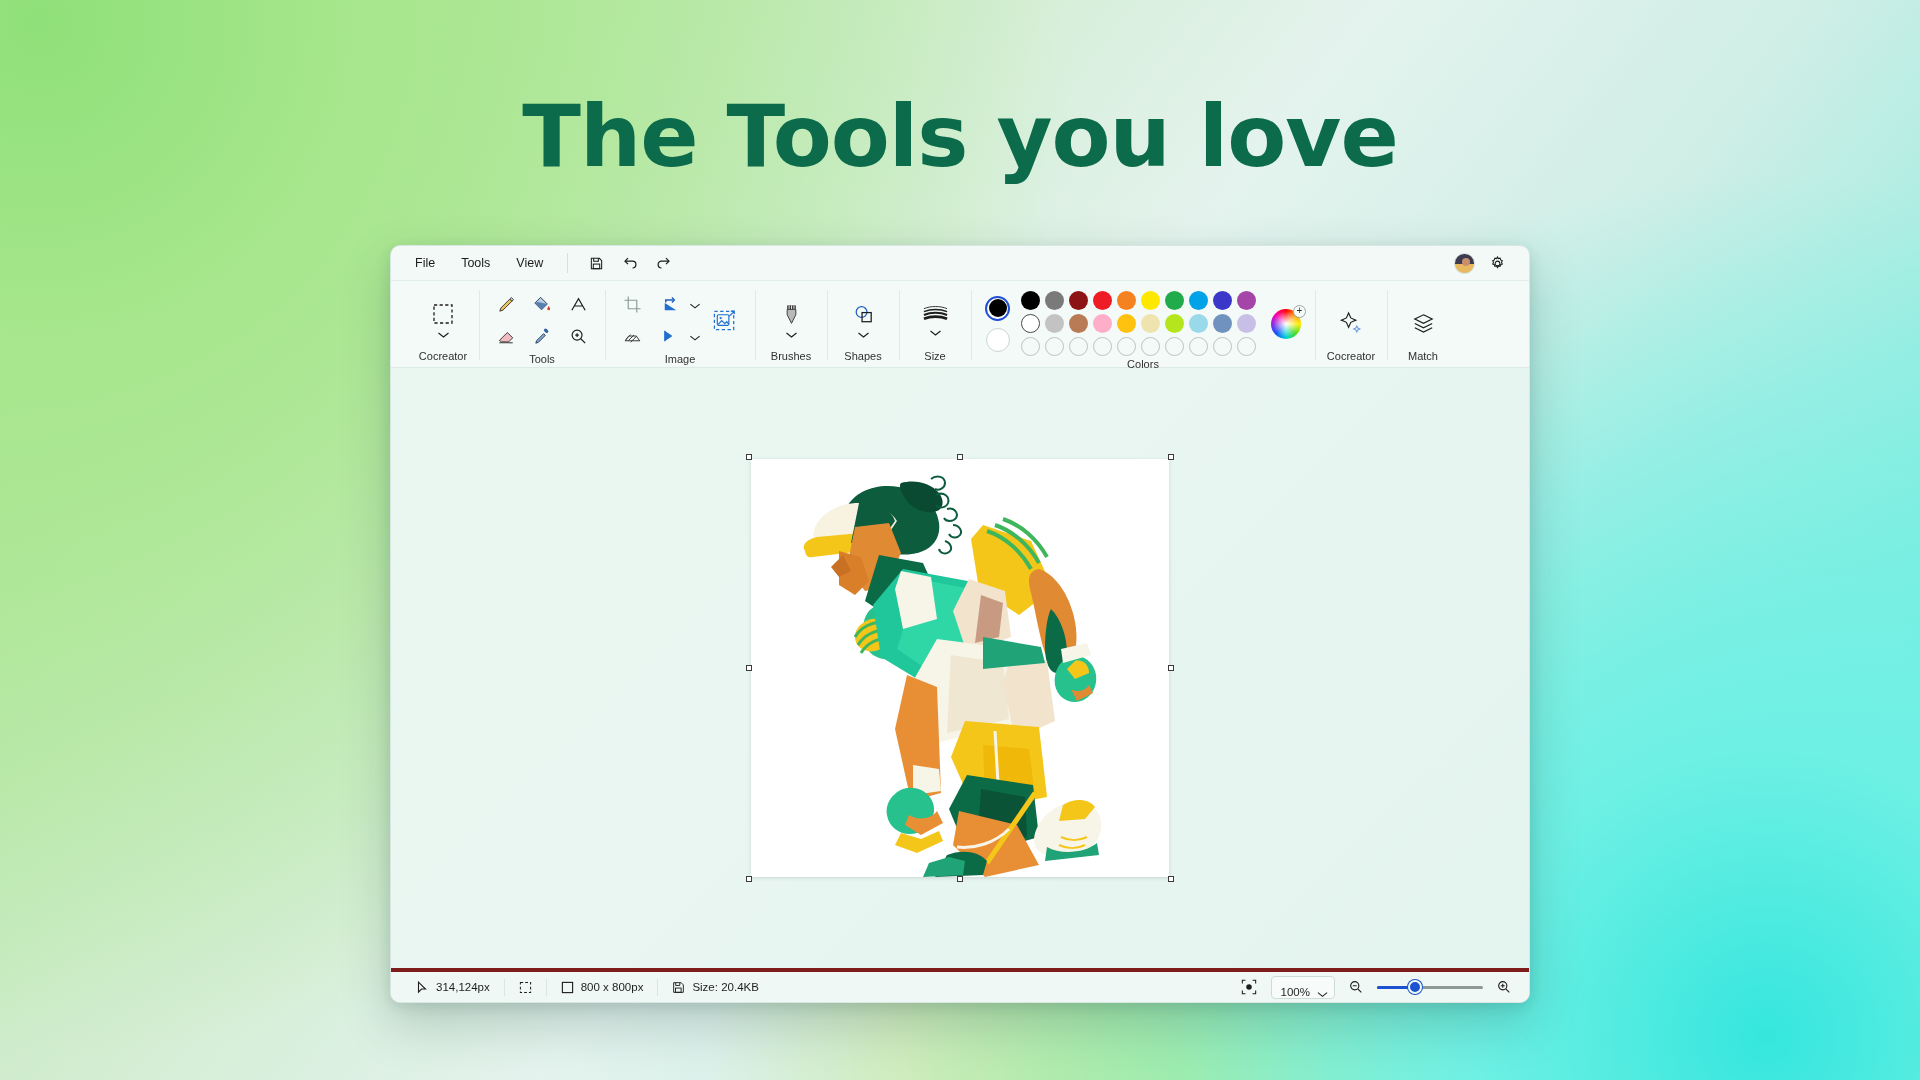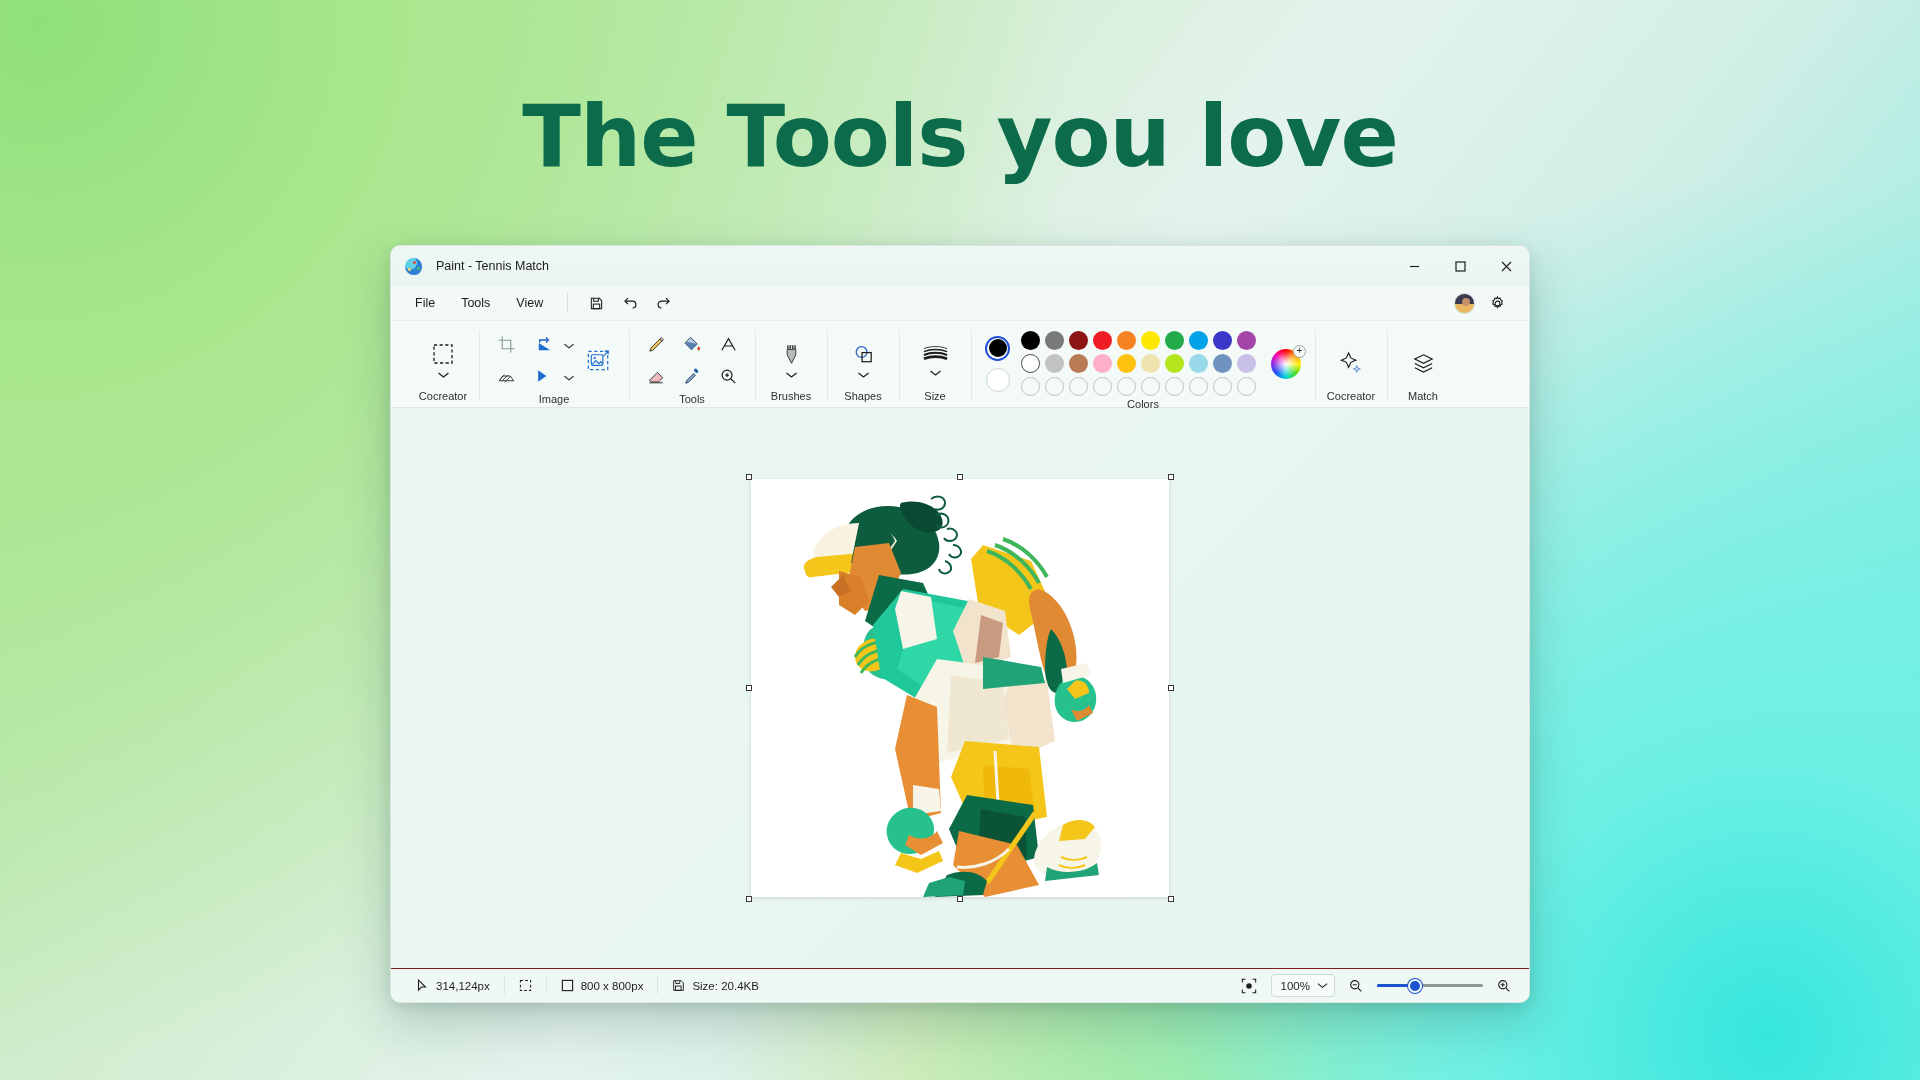--- a/index.html
+++ b/index.html
@@ -203,32 +203,32 @@
   .h-tl{left:-5px; top:-5px;} .h-tc{left:50%; margin-left:-3px; top:-5px;}
   .h-tr{right:-5px; top:-5px;} .h-ml{left:-5px; top:50%; margin-top:-3px;}
   .h-mr{right:-5px; top:50%; margin-top:-3px;} .h-bl{left:-5px; bottom:-5px;}
   .h-bc{left:50%; margin-left:-3px; bottom:-5px;} .h-br{right:-5px; bottom:-5px;}
   .artwork { position:absolute; inset:0; }
 
   
   .statusbar {
     height: 34px; flex: 0 0 auto;
     background: #eff8f4;
-    border-top: 1px solid #7f1d1d;
+    border-top: 4px solid #7f1d1d;
     display: flex; align-items: center;
     padding: 0 12px;
     font-size: 11.5px; color: #1e1e1e;
   }
   .st-item { display:flex; align-items:center; gap:7px; padding: 0 14px; height:34px; }
   .st-div { width:1px; height:17px; background:#d8e7e1; }
   .statusbar .right { margin-left:auto; display:flex; align-items:center; gap:8px; }
   .zoom-select {
     border:1px solid #cddcd6; background:#f7fcfa;
     border-radius:4px; height:23px; padding:0 6px 0 9px;
-    display:flex; align-items:center; gap:7px; font-size:11.5px;
+    display:flex; align-items:flex-end; gap:7px; font-size:11.5px;
   }
   .slider { position:relative; width:106px; height:16px; display:flex; align-items:center; }
   .slider .track { position:absolute; left:0; right:0; height:3px; border-radius:2px; background:#8d9a95; }
   .slider .fill { position:absolute; left:0; height:3px; border-radius:2px; background:#1b52cf; width:36%; }
   .slider .thumb {
     position:absolute; left:36%; margin-left:-7px;
     width:14px; height:14px; border-radius:50%;
     background:#1b52cf; border:2.5px solid #f2faf6;
     box-shadow: 0 0 0 1px #1b52cf;
   }
@@ -236,46 +236,20 @@
 </style>
 </head>
 <body>
 
 <div class="hero">
   <h1>The Tools you love</h1>
 </div>
 
 <div class="window">
 
-  <div class="titlebar">
-    <div class="app-icon">
-      <span class="pal"></span>
-        <span class="dot1"></span>
-        <span class="dot2"></span>
-        <span class="dot3"></span>
-    </div>
-    <div class="title-text">Paint - Tennis Match</div>
-    <div class="winctl">
-      <div class="winbtn">
-        <svg width="11" height="11" viewBox="0 0 11 11">
-            <path d="M1 5.5h9" stroke="currentColor" stroke-width="1.1"></path>
-          </svg>
-      </div>
-      <div class="winbtn">
-        <svg width="11" height="11" viewBox="0 0 11 11">
-            <rect x="1" y="1" width="9" height="9" fill="none" stroke="currentColor" stroke-width="1.2"></rect>
-          </svg>
-      </div>
-      <div class="winbtn close">
-        <svg width="11" height="11" viewBox="0 0 11 11">
-            <path d="M1 1l9 9M10 1l-9 9" stroke="currentColor" stroke-width="1.1"></path>
-          </svg>
-      </div>
-    </div>
-  </div>
 
   <div class="menubar">
     <div class="menu-item">File</div>
     <div class="menu-item">Tools</div>
     <div class="menu-item">View</div>
     <div class="menu-sep"></div>
     <div class="menu-icon-btn">
       <svg width="15" height="15" viewBox="0 0 16 16" fill="none" stroke="currentColor" stroke-width="1.1">
         <path d="M2.5 2.5h8.6L13.5 5v8.5h-11z"></path>
           <path d="M5 2.5v3.2h5V2.5"></path>
@@ -314,20 +288,69 @@
             <rect x="4" y="4" width="18" height="18"></rect>
           </svg>
           <span class="chev">
             <svg width="13" height="8" viewBox="0 0 13 8" fill="none" stroke="#1d1d1d" stroke-width="1.2">
                 <path d="M1.5 2l5 4 5-4"></path>
               </svg>
           </span>
         </div>
       </div>
       <div class="group-label">Cocreator</div>
+    </div>
+
+    <div class="group">
+      <div class="group-body">
+        <div class="col2">
+          <div class="tool">
+            <svg width="21" height="21" viewBox="0 0 22 22">
+              <path d="M4 18l1.1-3.3 9.4-9.4 2.2 2.2-9.4 9.4z" fill="#f0c35c" stroke="#3a3a3a" stroke-width="1"></path>
+              <path d="M14.5 5.3l1.6-1.6 2.2 2.2-1.6 1.6z" fill="#cfcfcf" stroke="#3a3a3a" stroke-width="1"></path>
+            </svg>
+          </div>
+          <div class="tool">
+            <svg width="21" height="21" viewBox="0 0 22 22">
+              <path d="M3.5 15.2l8.4-8.4 5.6 5.6-4.2 4.2H5.8z" fill="#f0bcc2" stroke="#3a3a3a" stroke-width="1"></path>
+              <path d="M3.5 17.6h14" stroke="#3a3a3a" stroke-width="1.1"></path>
+            </svg>
+          </div>
+        </div>
+        <div class="col2">
+          <div class="tool">
+            <svg width="21" height="21" viewBox="0 0 22 22">
+              <path d="M9 3.5l7 7-6 6-7-7z" fill="#b7cbe3" stroke="#2c3e55" stroke-width="1"></path>
+              <path d="M6 8.5l10 2-6 6-7-7z" fill="#5580b0"></path>
+              <path d="M17.5 12.5c1 1.6 1.5 2.4 1.5 3.1a1.5 1.5 0 0 1-3 0c0-.7.5-1.5 1.5-3.1z" fill="#d1452e"></path>
+            </svg>
+          </div>
+          <div class="tool">
+            <svg width="21" height="21" viewBox="0 0 22 22">
+              <path d="M4 18l.8-2.6 7.4-7.4 1.8 1.8-7.4 7.4z" fill="#7faad8" stroke="#2c3e55" stroke-width="1"></path>
+              <rect x="12.2" y="3.3" width="5.2" height="3.4" rx="1.7" transform="rotate(45 14.8 5)" fill="#2f64a8"></rect>
+            </svg>
+          </div>
+        </div>
+        <div class="col2">
+          <div class="tool">
+            <svg width="21" height="21" viewBox="0 0 22 22" fill="none" stroke="#1d1d1d" stroke-width="1.25">
+              <path d="M4 17l7-12 7 12M6.8 12.6h8.4"></path>
+            </svg>
+          </div>
+          <div class="tool">
+            <svg width="21" height="21" viewBox="0 0 22 22" fill="none" stroke="#1d1d1d" stroke-width="1.25">
+              <circle cx="9.5" cy="9.5" r="5.2"></circle>
+                <path d="M13.4 13.4L18 18"></path>
+                <path d="M7.6 9.5h3.8M9.5 7.6v3.8"></path>
+            </svg>
+          </div>
+        </div>
+      </div>
+      <div class="group-label">Tools</div>
     </div>
 
     <div class="group">
       <div class="group-body" style="gap:4px;">
         <div class="col2">
           <div class="tool">
             <svg width="19" height="19" viewBox="0 0 20 20" fill="none" stroke="#8a9a95" stroke-width="1.2">
               <path d="M5.5 1.5v13h13M1.5 5.5h13v13"></path>
             </svg>
           </div>
@@ -371,69 +394,20 @@
           <svg width="27" height="27" viewBox="0 0 28 28" fill="none">
             <rect x="2.5" y="4.5" width="20" height="19" stroke="#1f6fd0" stroke-width="1.3" stroke-dasharray="3.4 2.6"></rect>
             <rect x="5.5" y="8" width="12" height="11" rx="1.3" stroke="#1f6fd0" stroke-width="1.2"></rect>
             <circle cx="9" cy="11.5" r="1.2" fill="#1f6fd0"></circle>
             <path d="M6.5 18l3.6-4 3.2 3.2 2-2 2.2 2.8" stroke="#1f6fd0" stroke-width="1.2" fill="none"></path>
             <path d="M18 9.5l5-5M19.5 4.2H23v3.4" stroke="#1f6fd0" stroke-width="1.3" fill="none"></path>
           </svg>
         </div>
       </div>
       <div class="group-label">Image</div>
-    </div>
-
-    <div class="group">
-      <div class="group-body">
-        <div class="col2">
-          <div class="tool">
-            <svg width="21" height="21" viewBox="0 0 22 22">
-              <path d="M4 18l1.1-3.3 9.4-9.4 2.2 2.2-9.4 9.4z" fill="#f0c35c" stroke="#3a3a3a" stroke-width="1"></path>
-              <path d="M14.5 5.3l1.6-1.6 2.2 2.2-1.6 1.6z" fill="#cfcfcf" stroke="#3a3a3a" stroke-width="1"></path>
-            </svg>
-          </div>
-          <div class="tool">
-            <svg width="21" height="21" viewBox="0 0 22 22">
-              <path d="M3.5 15.2l8.4-8.4 5.6 5.6-4.2 4.2H5.8z" fill="#f0bcc2" stroke="#3a3a3a" stroke-width="1"></path>
-              <path d="M3.5 17.6h14" stroke="#3a3a3a" stroke-width="1.1"></path>
-            </svg>
-          </div>
-        </div>
-        <div class="col2">
-          <div class="tool">
-            <svg width="21" height="21" viewBox="0 0 22 22">
-              <path d="M9 3.5l7 7-6 6-7-7z" fill="#b7cbe3" stroke="#2c3e55" stroke-width="1"></path>
-              <path d="M6 8.5l10 2-6 6-7-7z" fill="#5580b0"></path>
-              <path d="M17.5 12.5c1 1.6 1.5 2.4 1.5 3.1a1.5 1.5 0 0 1-3 0c0-.7.5-1.5 1.5-3.1z" fill="#d1452e"></path>
-            </svg>
-          </div>
-          <div class="tool">
-            <svg width="21" height="21" viewBox="0 0 22 22">
-              <path d="M4 18l.8-2.6 7.4-7.4 1.8 1.8-7.4 7.4z" fill="#7faad8" stroke="#2c3e55" stroke-width="1"></path>
-              <rect x="12.2" y="3.3" width="5.2" height="3.4" rx="1.7" transform="rotate(45 14.8 5)" fill="#2f64a8"></rect>
-            </svg>
-          </div>
-        </div>
-        <div class="col2">
-          <div class="tool">
-            <svg width="21" height="21" viewBox="0 0 22 22" fill="none" stroke="#1d1d1d" stroke-width="1.25">
-              <path d="M4 17l7-12 7 12M6.8 12.6h8.4"></path>
-            </svg>
-          </div>
-          <div class="tool">
-            <svg width="21" height="21" viewBox="0 0 22 22" fill="none" stroke="#1d1d1d" stroke-width="1.25">
-              <circle cx="9.5" cy="9.5" r="5.2"></circle>
-                <path d="M13.4 13.4L18 18"></path>
-                <path d="M7.6 9.5h3.8M9.5 7.6v3.8"></path>
-            </svg>
-          </div>
-        </div>
-      </div>
-      <div class="group-label">Tools</div>
     </div>
 
     <div class="group">
       <div class="group-body">
         <div class="bigtool">
           <svg width="25" height="25" viewBox="0 0 26 26">
             <path d="M8.5 3.5h9v4.2h-9z" fill="#3a3a3a"></path>
             <path d="M8.5 7.7h9v5.5l-4.5 9-4.5-9z" fill="#b9b9b9" stroke="#3a3a3a" stroke-width="1"></path>
             <path d="M10.5 3.8v3.4M13 3.8v3.4M15.5 3.8v3.4" stroke="#fff" stroke-width="0.9"></path>
           </svg>

